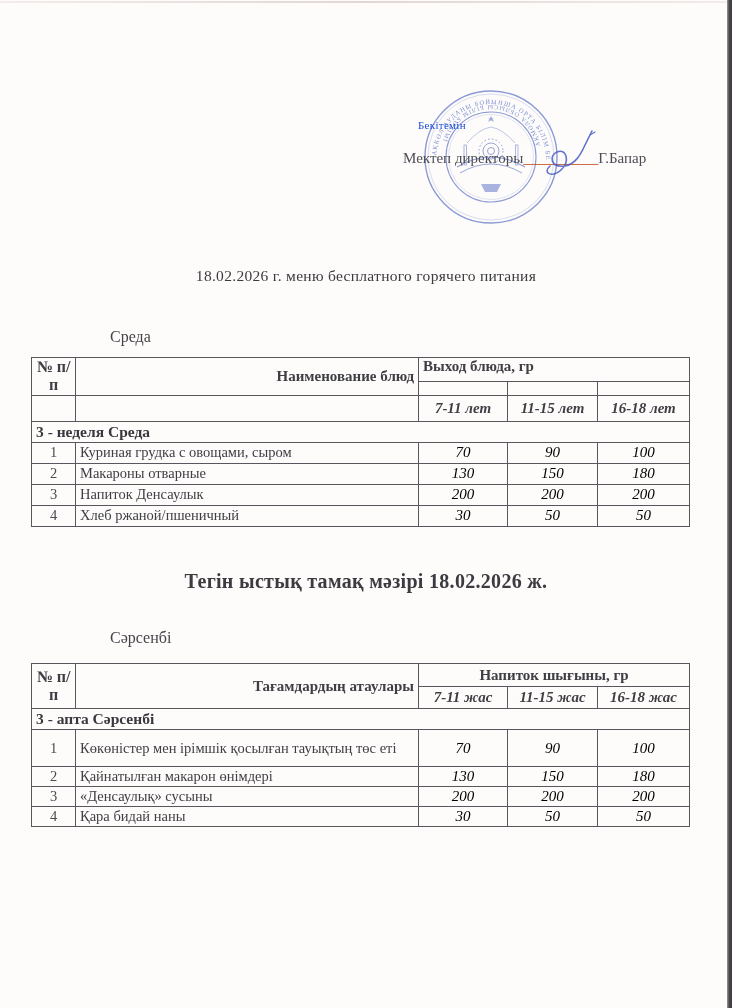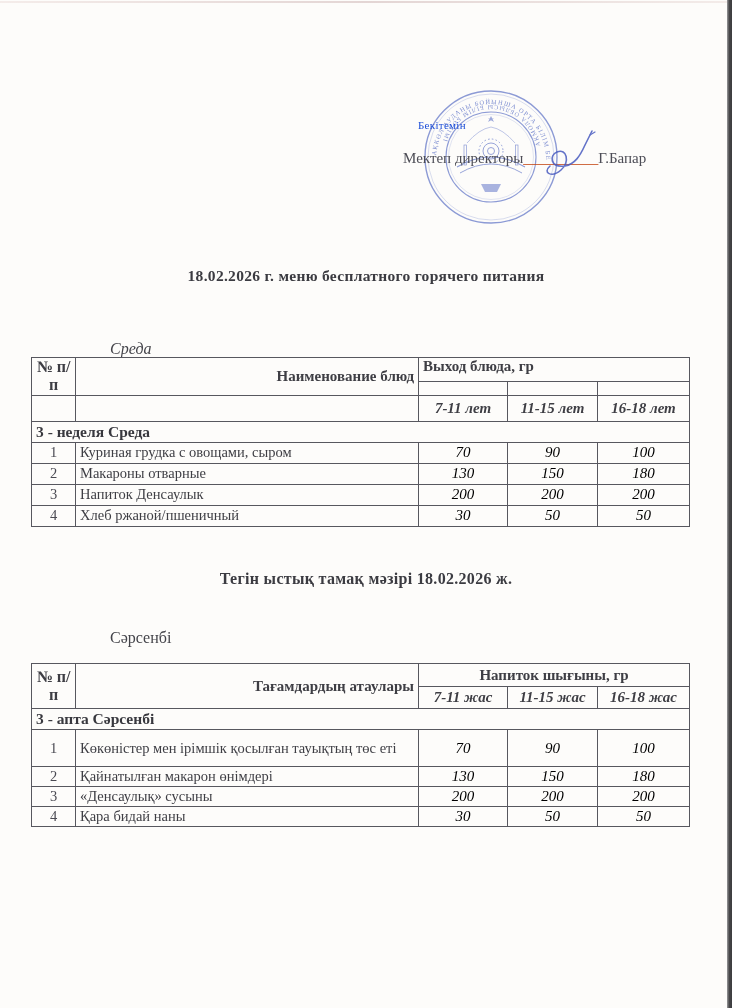--- a/index.html
+++ b/index.html
@@ -16,26 +16,26 @@
 
   
   .stamp { position:absolute; left:423px; top:89px; }
   .approve-label { position:absolute; left:418px; top:119px; font-size:11px; color:#1d4ed8; letter-spacing:.3px; }
   .director-line { position:absolute; left:403px; top:150px; font-size:15px; color:#4d4d56; white-space:nowrap; }
   .director-line .dash { letter-spacing:0; color:#c2410c; }
   .signature { position:absolute; left:540px; top:126px; }
 
   
   .title-ru { position:absolute; top:267px; left:0; width:732px; text-align:center;
-    font-weight:bold; font-size:15.5px; color:#3b3b41; letter-spacing:.3px; }
+    font-weight:normal; font-size:15.5px; color:#3b3b41; letter-spacing:.3px; }
   .title-kk { position:absolute; top:570px; left:0; width:732px; text-align:center;
-    font-weight:bold; font-size:16px; color:#3b3b41; letter-spacing:.3px; }
+    font-weight:bold; font-size:20px; color:#3b3b41; letter-spacing:.3px; }
 
   .day-label { position:absolute; left:110px; font-size:16px; color:#44444a; }
-  .day-1 { top:340px;font-style:italic; }
+  .day-1 { top:328px; }
   .day-2 { top:629px; }
 
   
   table.menu { position:absolute; left:31px; border-collapse:collapse; table-layout:fixed;
     width:658px; font-size:14.5px; color:#3e3e44; }
   .t1 { top:357px; }
   .t2 { top:663px; }
   table.menu col.c1 { width:44px; }
   table.menu col.c2 { width:343px; }
   table.menu col.c3 { width:89px; }

